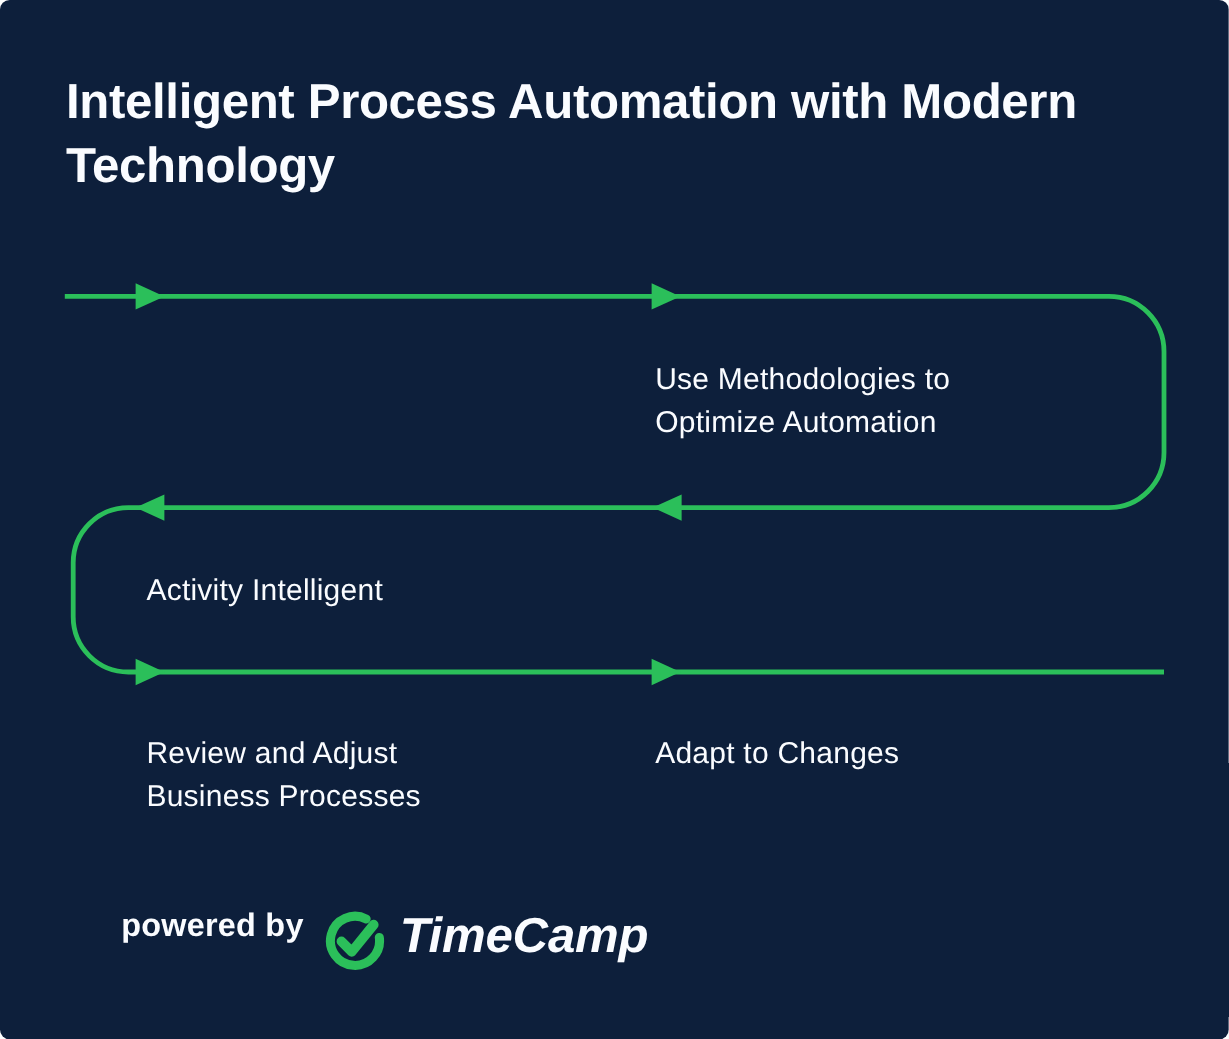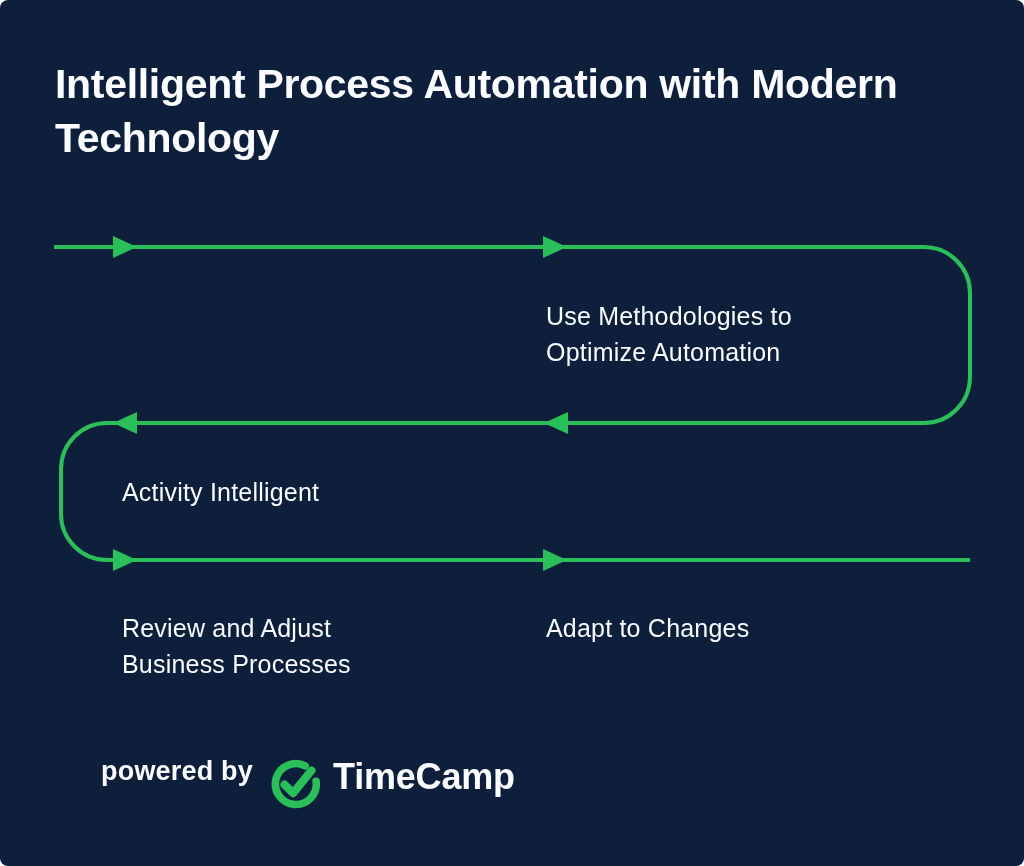--- a/index.html
+++ b/index.html
@@ -82,24 +82,25 @@
   }
   .tc-ring,.tc-check{
     fill:none;
     stroke:var(--accent-green,#2bbf5a);
     stroke-linecap:round;
     stroke-linejoin:round;
   }
   .tc-ring{stroke-width:7}
   .tc-check{stroke-width:7.5}
   .brand{
-    font-size:36px;
+    font-size:41px;
     font-weight:700;
     letter-spacing:-0.2px;
     color:var(--text-white,#fbfdff);
+    font-style:italic;
   }
 </style>
 </head>
 <body>
 
 <div class="card">
 
   <h1 class="title">Intelligent Process Automation with Modern Technology</h1>
 
   <svg class="flow-svg" viewBox="0 0 1024 866" aria-hidden="true">

